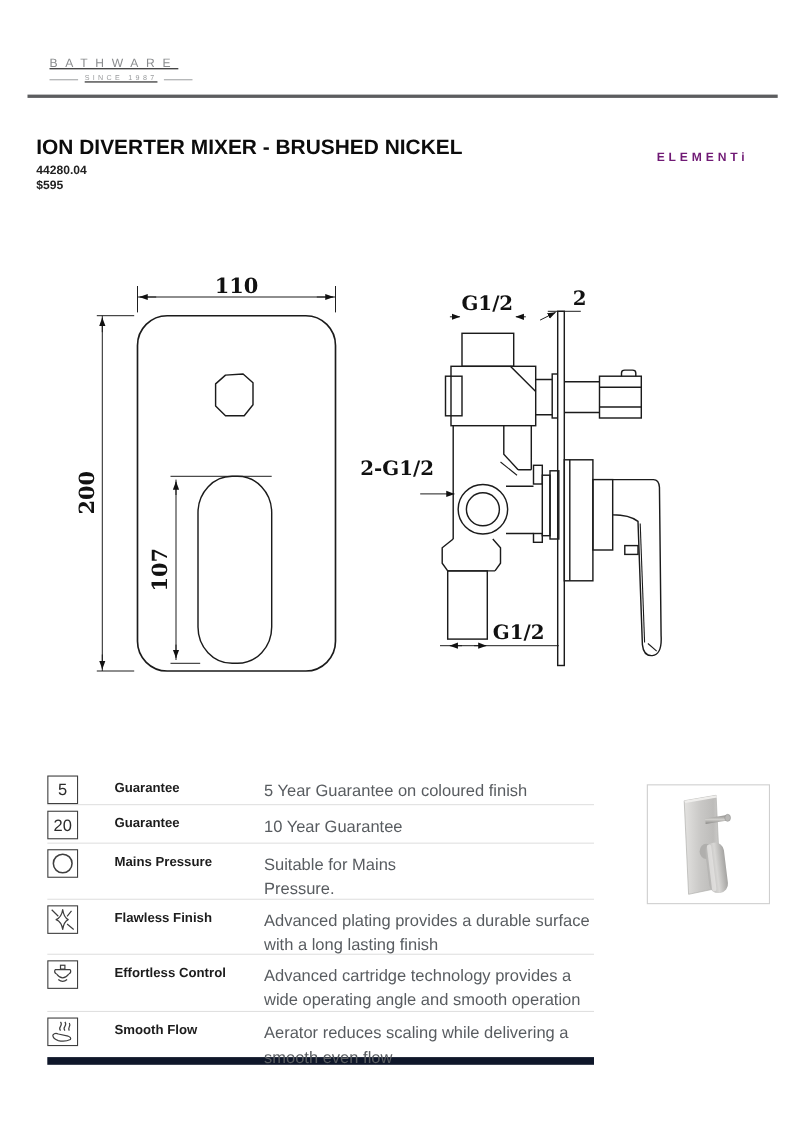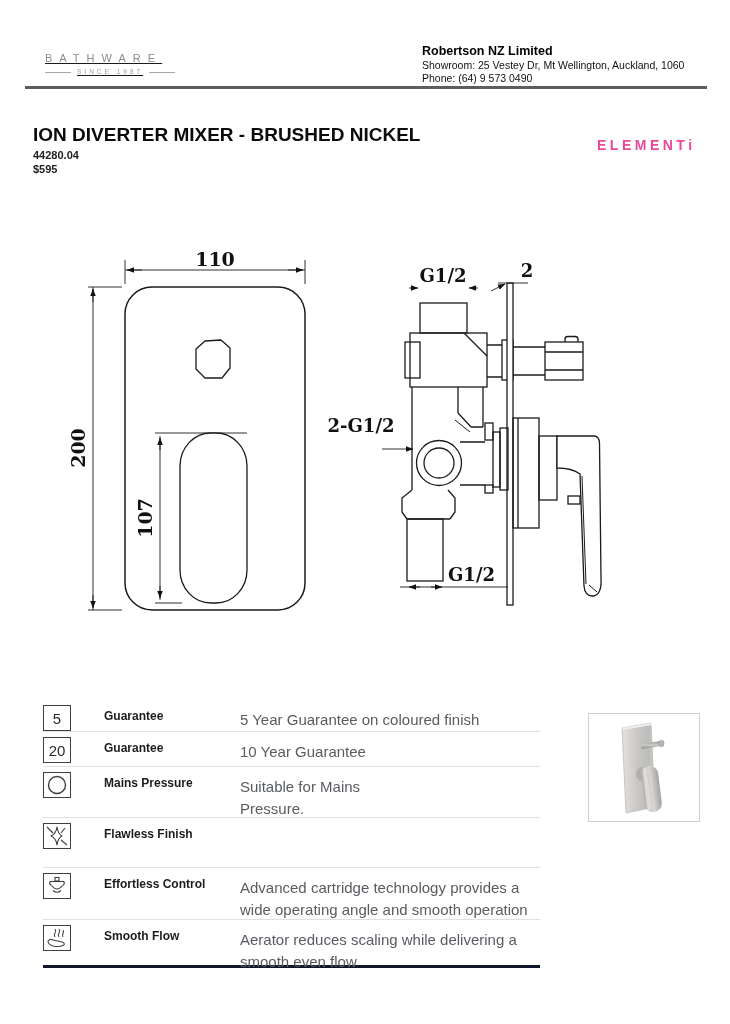--- a/index.html
+++ b/index.html
@@ -20,35 +20,35 @@
   .company{position:absolute;left:422px;top:44px;line-height:1.22;}
   .company-name{font-size:12.5px;font-weight:bold;color:#000;}
   .company-line{font-size:10.5px;color:#111;}
 
   .header-rule{position:absolute;left:25px;top:86px;width:682px;height:3px;background:#5c5d5f;}
 
   
   .title{position:absolute;left:33px;top:124px;font-size:19px;font-weight:bold;color:#0c0c0c;letter-spacing:0;}
   .sku{position:absolute;left:33px;top:149px;font-size:11px;font-weight:600;color:#222;}
   .price{position:absolute;left:33px;top:163px;font-size:11px;font-weight:600;color:#222;}
-  .range-brand{position:absolute;left:597px;top:137px;font-size:14px;font-weight:bold;
-               letter-spacing:3.5px;color:#ec4899;}
+  .range-brand{position:absolute;left:597px;top:137px;font-size:11px;font-weight:bold;
+               letter-spacing:3.5px;color:#701a75;}
 
   
   .drawing{position:absolute;left:60px;top:240px;width:560px;height:390px;}
   .drawing svg{display:block;}
   .dim-text{font-family:"DejaVu Serif",serif;font-weight:bold;fill:#111;}
 
   
   .features{position:absolute;left:43px;top:700px;width:497px;}
   .feat-row{display:flex;align-items:flex-start;border-bottom:1px solid #e0e0e0;
             box-sizing:border-box;padding-top:5px;}
   .feat-row.h32{height:32px;}  .feat-row.h35{height:35px;}
   .feat-row.h51{height:51px;}  .feat-row.h50{height:50px;}
-  .feat-row.h52{height:52px;}  .feat-row.h48{height:48px;border-bottom:3px solid #0f172a;}
+  .feat-row.h52{height:52px;}  .feat-row.h48{height:48px;border-bottom:7px solid #0f172a;}
   .feat-icon{width:28px;height:26px;border:1.4px solid #3f3f3f;box-sizing:border-box;
              display:flex;align-items:center;justify-content:center;flex:0 0 auto;background:#fff;}
   .feat-badge{font-size:15px;font-weight:500;color:#2b2b2b;line-height:1;}
   .feat-label{width:136px;margin-left:33px;font-size:12px;font-weight:bold;color:#1c1c1c;
               padding-top:4px;line-height:1.3;flex:0 0 auto;}
   .feat-desc{width:300px;font-size:15px;color:#585c60;line-height:1.45;padding-top:4px;
              white-space:pre-line;}
 
   
   .thumb{position:absolute;left:588px;top:713px;width:112px;height:109px;
@@ -63,25 +63,20 @@
     <div class="logo-side">
       <div class="logo-bathware">BATHWARE</div>
       <div class="logo-since">
         <span class="dashline"></span>
         <span class="logo-since-text">SINCE 1987</span>
         <span class="dashline"></span>
       </div>
     </div>
   </div>
 
-  <div class="company">
-    <div class="company-name">Robertson NZ Limited</div>
-    <div class="company-line">Showroom: 25 Vestey Dr, Mt Wellington, Auckland, 1060</div>
-    <div class="company-line">Phone: (64) 9 573 0490</div>
-  </div>
 
   <div class="header-rule"></div>
 
   <div class="title">ION DIVERTER MIXER - BRUSHED NICKEL</div>
   <div class="sku">44280.04</div>
   <div class="price">$595</div>
   <div class="range-brand">ELEMENTi</div>
 
   <div class="drawing">
     <svg width="560" height="390" viewBox="0 0 560 390">
@@ -219,20 +214,21 @@
     </div>
 
     <div class="feat-row h50">
       <div class="feat-icon">
         <svg width="24" height="22" viewBox="0 0 24 22" fill="none" stroke="#3f3f3f" stroke-width="1.1">
           <path d="M12,2 Q13,9 17,11 Q13,13 12,20 Q11,13 6,11 Q11,9 12,2 Z" stroke-linejoin="round"></path>
           <path d="M2,2 L8,8 M16,15 L22,20 M20,3 L16,8"></path>
         </svg>
       </div>
       <div class="feat-label">Flawless Finish</div>
+      <div class="feat-desc">Advanced plating provides a durable surface with a long lasting finish</div>
     </div>
 
     <div class="feat-row h52">
       <div class="feat-icon">
         <svg width="24" height="22" viewBox="0 0 24 22" fill="none" stroke="#3f3f3f" stroke-width="1.1">
           <rect x="10" y="2.5" width="4" height="3.5"></rect>
           <path d="M5,6.5 H19"></path>
           <path d="M5,6.5 Q4,9.5 6.5,10.5 M19,6.5 Q20,9.5 17.5,10.5"></path>
           <path d="M6.5,10.5 Q12,17.5 17.5,10.5"></path>
           <path d="M8,15.5 Q12,19 16,15.5"></path>

